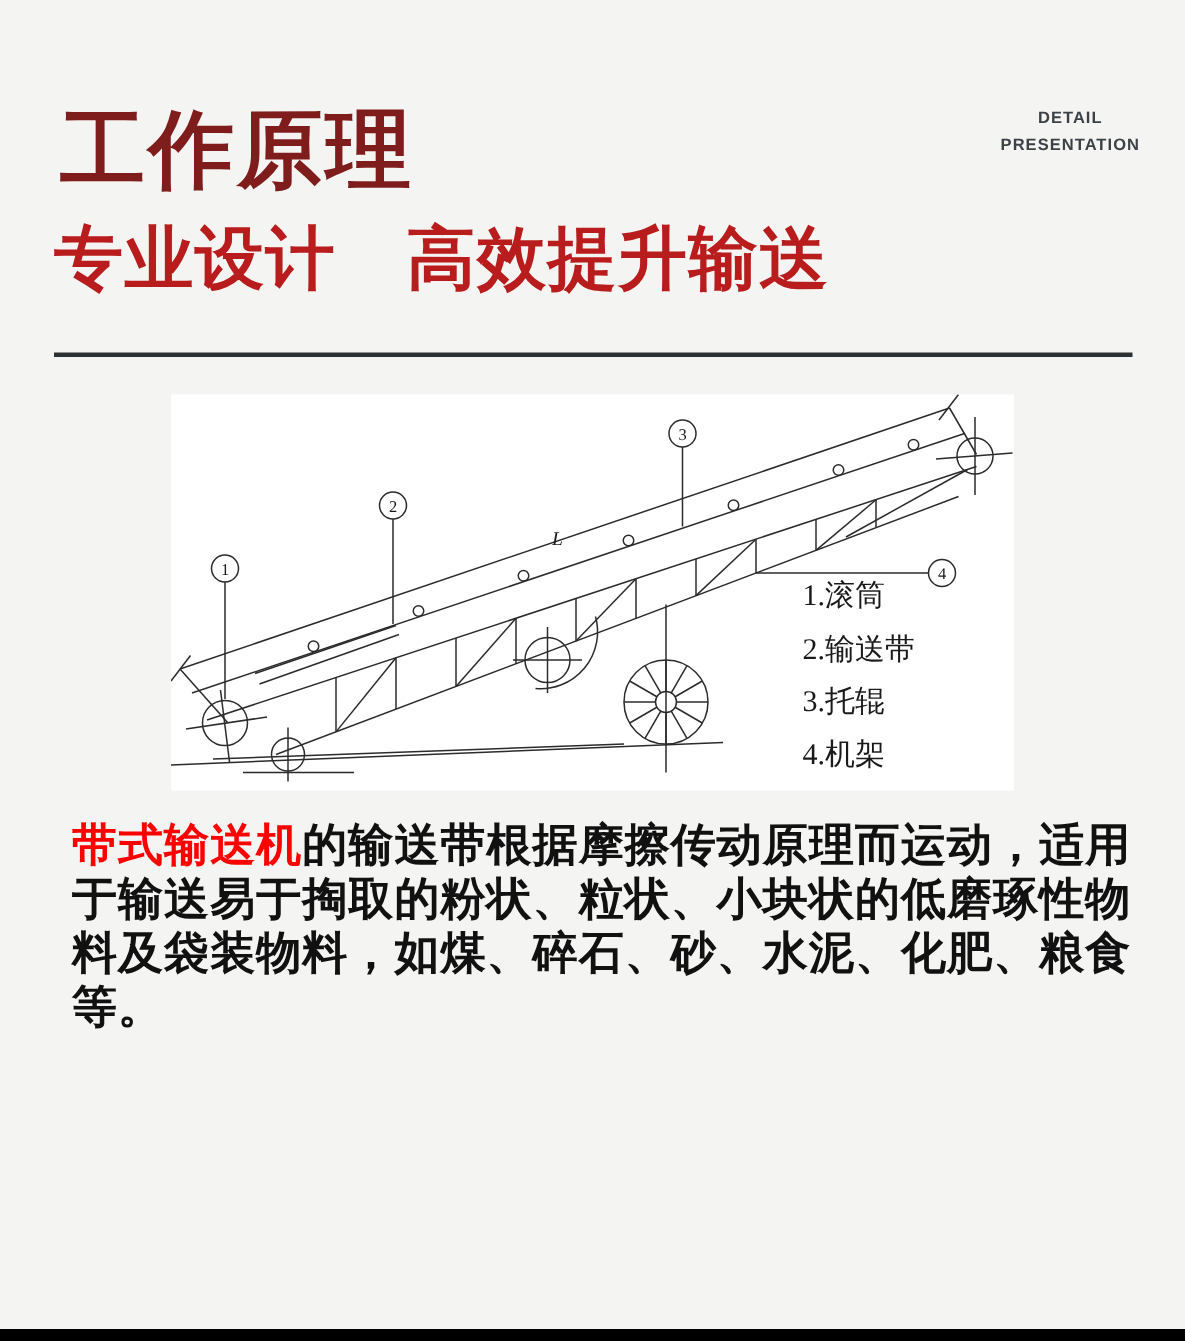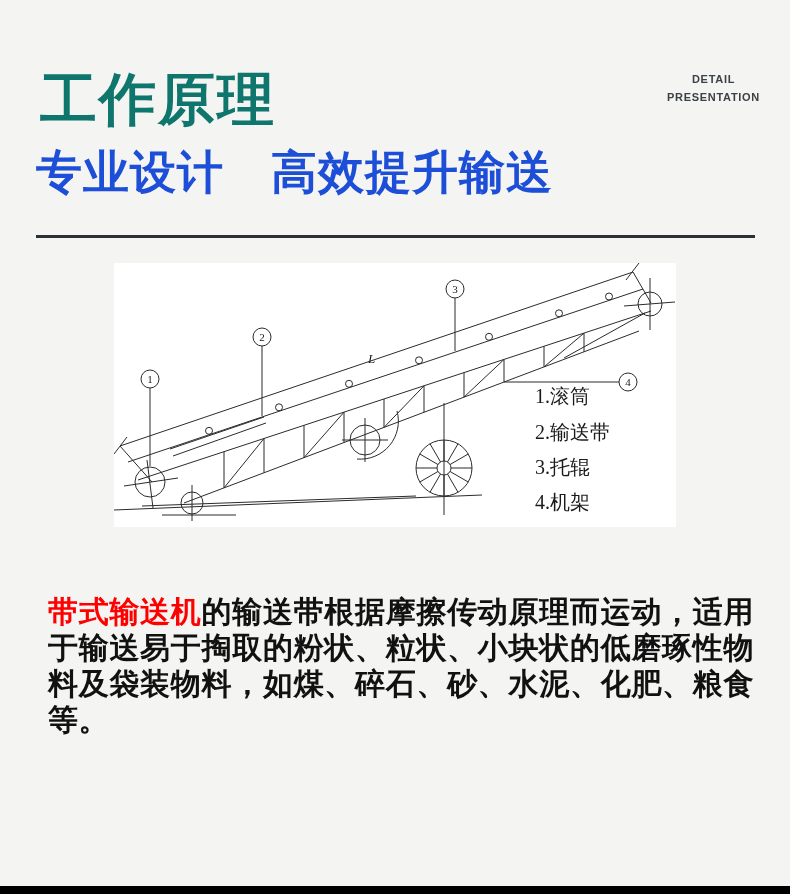--- a/index.html
+++ b/index.html
@@ -17,27 +17,27 @@
   .eyebrow {
     position:absolute; top:70px; right:30px;
     text-align:center;
     font-size:11px; font-weight:bold;
     color:#3c4146; letter-spacing:0.7px;
     line-height:18px;
   }
   .title {
     position:absolute; left:40px; top:62px;
     font-size:57px; font-weight:900;
-    color:#0f766e; letter-spacing:2px;
+    color:#7f1d1d; letter-spacing:2px;
     white-space:nowrap;
   }
   .subtitle {
     position:absolute; left:36px; top:142px;
     font-size:46px; font-weight:900;
-    color:#1d4ed8; letter-spacing:1px;
+    color:#b91c1c; letter-spacing:1px;
     white-space:nowrap;
   }
   .divider {
     position:absolute; left:36px; top:235px;
     width:719px; height:3px;
     background:#2c3133;
   }
   .diagram {
     position:absolute; left:114px; top:263px;
     width:562px; height:264px;
@@ -55,21 +55,21 @@
   .callout-num { font-size:11px; text-anchor:middle; font-family:"Liberation Sans", sans-serif; }
   .legend-text { font-size:20px; }
   .dim-label { font-size:13px; font-style:italic; }
   .para {
     position:absolute; left:48px; width:706px;
     font-size:30px; font-weight:bold;
     line-height:36px; color:#111111;
     text-align:justify;
     letter-spacing:0.5px;
   }
-  .p1 { top:546px;margin-top:48px; }
+  .p1 { top:546px; }
   .p2 { top:729px; }
   .highlight { color:#fe0000; }
   .footer-bar {
     position:absolute; left:0; bottom:0;
     width:790px; height:8px;
     background:#000000;
   }
 </style>
 </head>
 <body>

